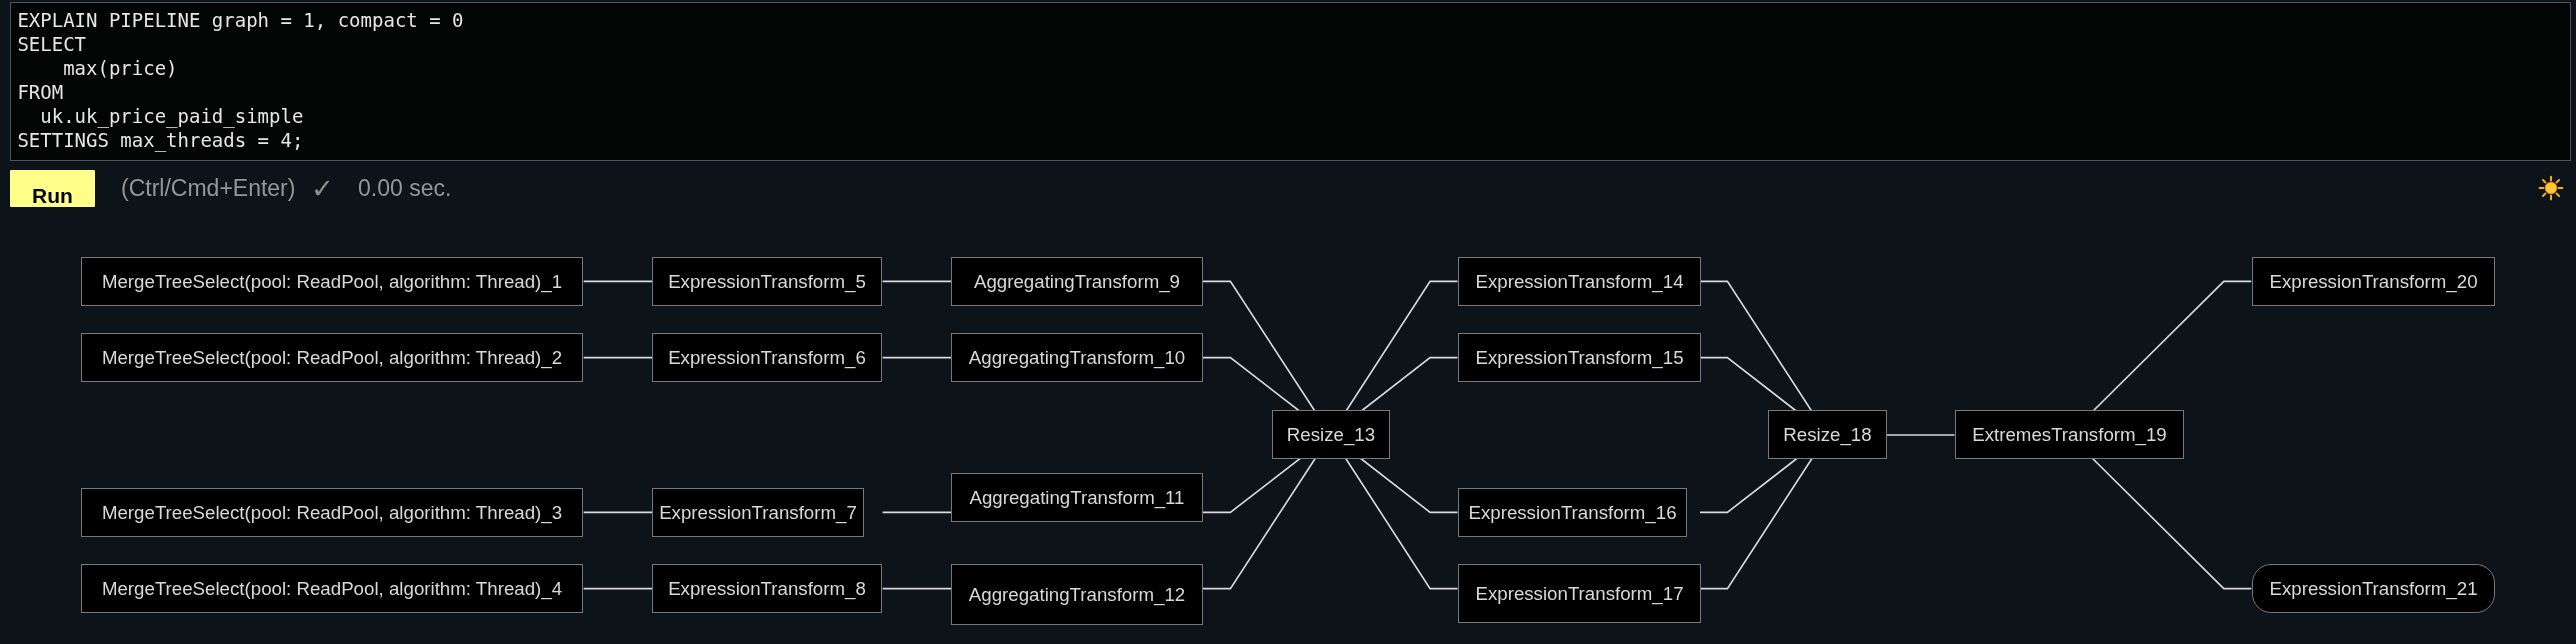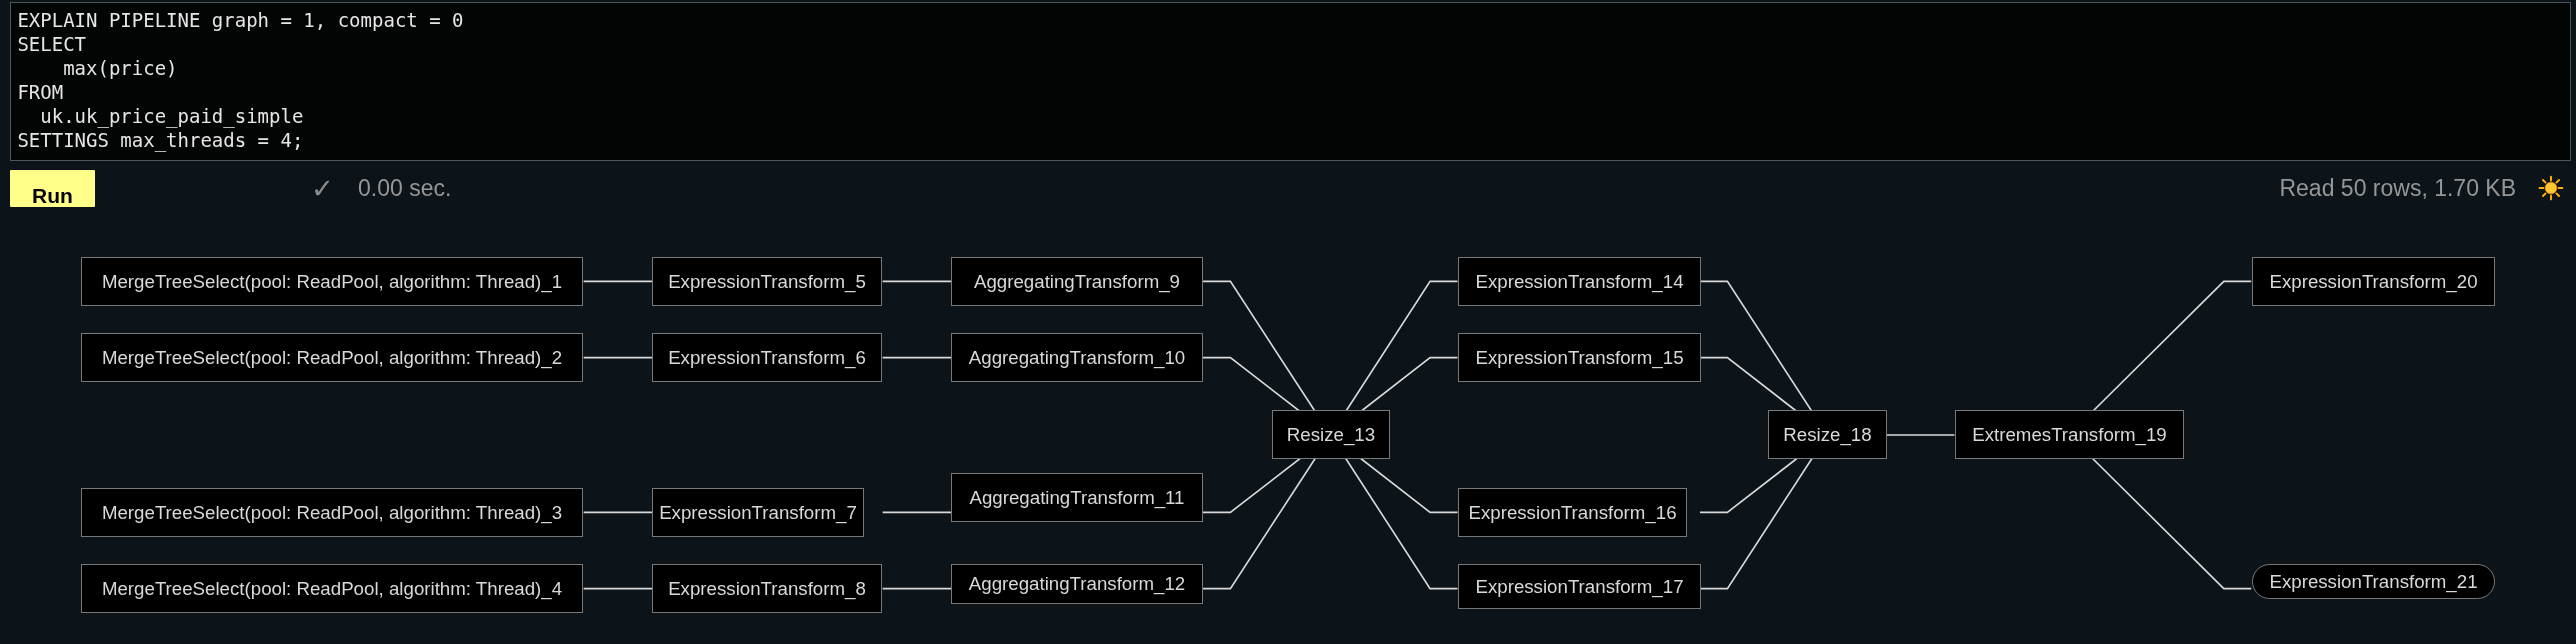--- a/index.html
+++ b/index.html
@@ -56,23 +56,23 @@
   <pre>EXPLAIN PIPELINE graph = 1, compact = 0
 SELECT
     max(price)
 FROM
   uk.uk_price_paid_simple
 SETTINGS max_threads = 4;</pre>
 </div>
 
 <div class="toolbar">
   <button class="run-btn">Run</button>
+  <span class="hint">(Ctrl/Cmd+Enter)</span>
   <span class="check">✓</span>
   <span class="elapsed">0.00 sec.</span>
-  <span class="stats">Read 50 rows, 1.70 KB</span>
   <svg class="sun" viewBox="0 0 24 24">
     <g stroke="#ffb300" stroke-width="1.8" stroke-linecap="round">
       <line x1="12" y1="1.5" x2="12" y2="5"></line>
       <line x1="12" y1="19" x2="12" y2="22.5"></line>
       <line x1="1.5" y1="12" x2="5" y2="12"></line>
       <line x1="19" y1="12" x2="22.5" y2="12"></line>
       <line x1="4.6" y1="4.6" x2="7" y2="7"></line>
       <line x1="17" y1="17" x2="19.4" y2="19.4"></line>
       <line x1="4.6" y1="19.4" x2="7" y2="17"></line>
       <line x1="17" y1="7" x2="19.4" y2="4.6"></line>
@@ -111,24 +111,24 @@
     <div class="node" style="left: 81px; top: 333px; width: 502px; height: 49px;">MergeTreeSelect(pool: ReadPool, algorithm: Thread)_2</div>
     <div class="node" style="left: 81px; top: 488px; width: 502px; height: 49px;">MergeTreeSelect(pool: ReadPool, algorithm: Thread)_3</div>
     <div class="node" style="left: 81px; top: 564px; width: 502px; height: 49px;">MergeTreeSelect(pool: ReadPool, algorithm: Thread)_4</div>
     <div class="node" style="left: 652px; top: 257px; width: 230px; height: 49px;">ExpressionTransform_5</div>
     <div class="node" style="left: 652px; top: 333px; width: 230px; height: 49px;">ExpressionTransform_6</div>
     <div class="node" style="left: 652px; top: 488px; width: 212px; height: 49px;">ExpressionTransform_7</div>
     <div class="node" style="left: 652px; top: 564px; width: 230px; height: 49px;">ExpressionTransform_8</div>
     <div class="node" style="left: 951px; top: 257px; width: 252px; height: 49px;">AggregatingTransform_9</div>
     <div class="node" style="left: 951px; top: 333px; width: 252px; height: 49px;">AggregatingTransform_10</div>
     <div class="node" style="left: 951px; top: 473px; width: 252px; height: 49px;">AggregatingTransform_11</div>
-    <div class="node" style="left: 951px; top: 564px; width: 252px; height: 40px;">AggregatingTransform_12</div>
+    <div class="node" style="left: 951px; top: 564px; width: 252px; height: 61px;">AggregatingTransform_12</div>
     <div class="node" style="left: 1272px; top: 410px; width: 118px; height: 49px;">Resize_13</div>
     <div class="node" style="left: 1458px; top: 257px; width: 243px; height: 49px;">ExpressionTransform_14</div>
     <div class="node" style="left: 1458px; top: 333px; width: 243px; height: 49px;">ExpressionTransform_15</div>
     <div class="node" style="left: 1458px; top: 488px; width: 229px; height: 49px;">ExpressionTransform_16</div>
-    <div class="node" style="left: 1458px; top: 564px; width: 243px; height: 45px;">ExpressionTransform_17</div>
+    <div class="node" style="left: 1458px; top: 564px; width: 243px; height: 59px;">ExpressionTransform_17</div>
     <div class="node" style="left: 1768px; top: 410px; width: 119px; height: 49px;">Resize_18</div>
     <div class="node" style="left: 1955px; top: 410px; width: 229px; height: 49px;">ExtremesTransform_19</div>
     <div class="node" style="left: 2252px; top: 257px; width: 243px; height: 49px;">ExpressionTransform_20</div>
-    <div class="node" style="left: 2252px; top: 564px; width: 243px; height: 35px; border-radius: 19px;">ExpressionTransform_21</div>
+    <div class="node" style="left: 2252px; top: 564px; width: 243px; height: 49px; border-radius: 19px;">ExpressionTransform_21</div>
   </div>
 
 
 </body></html>

